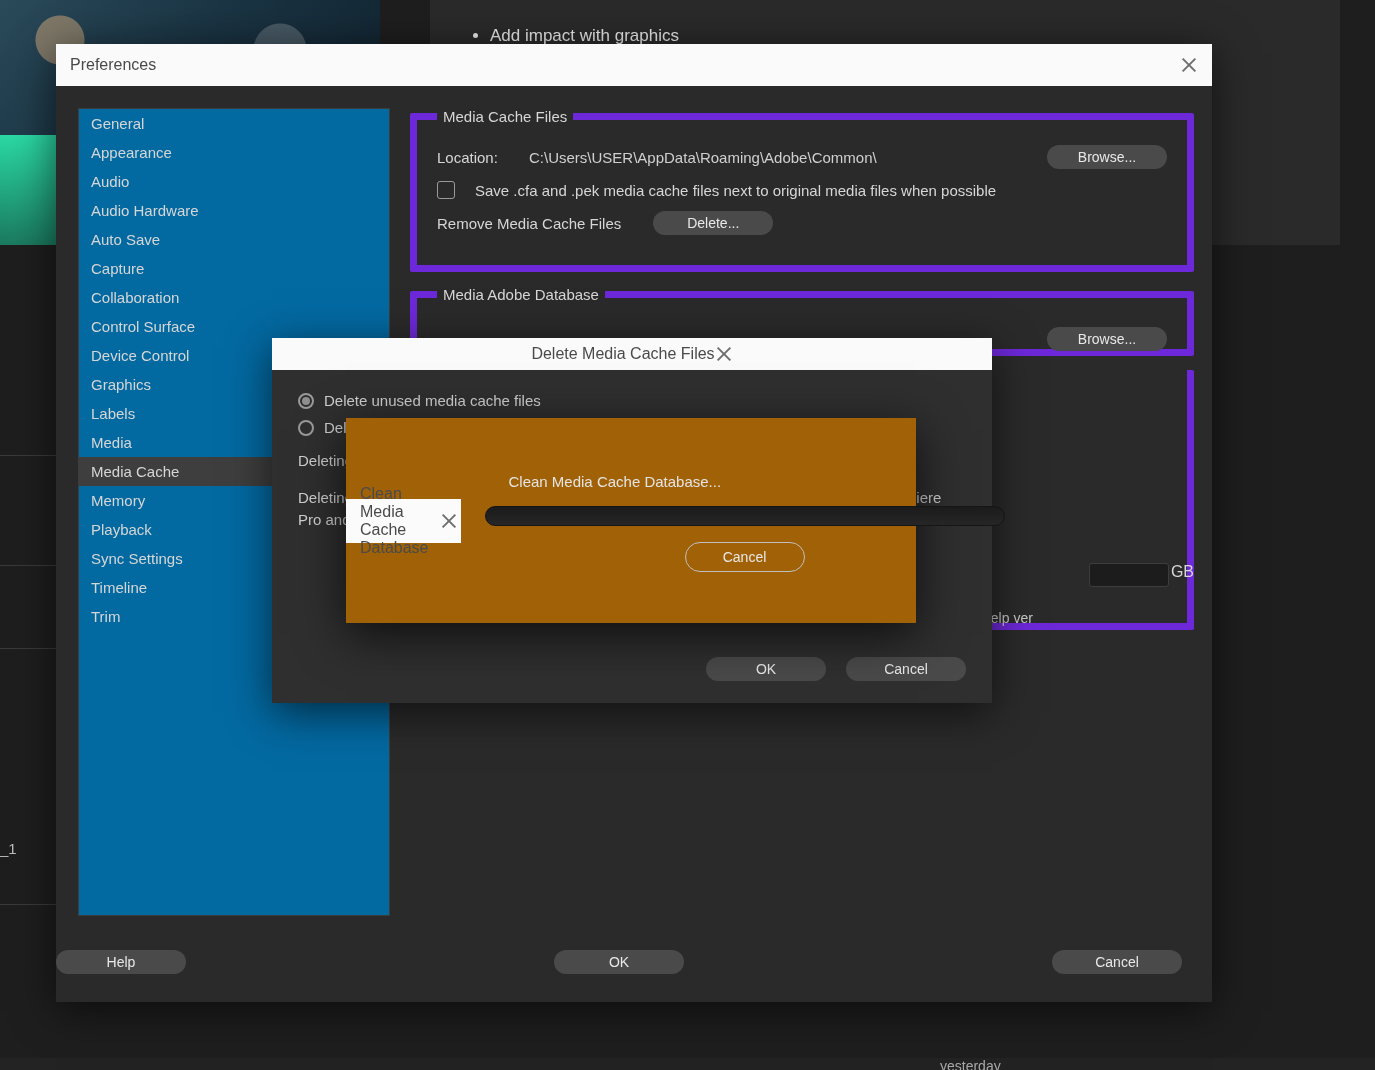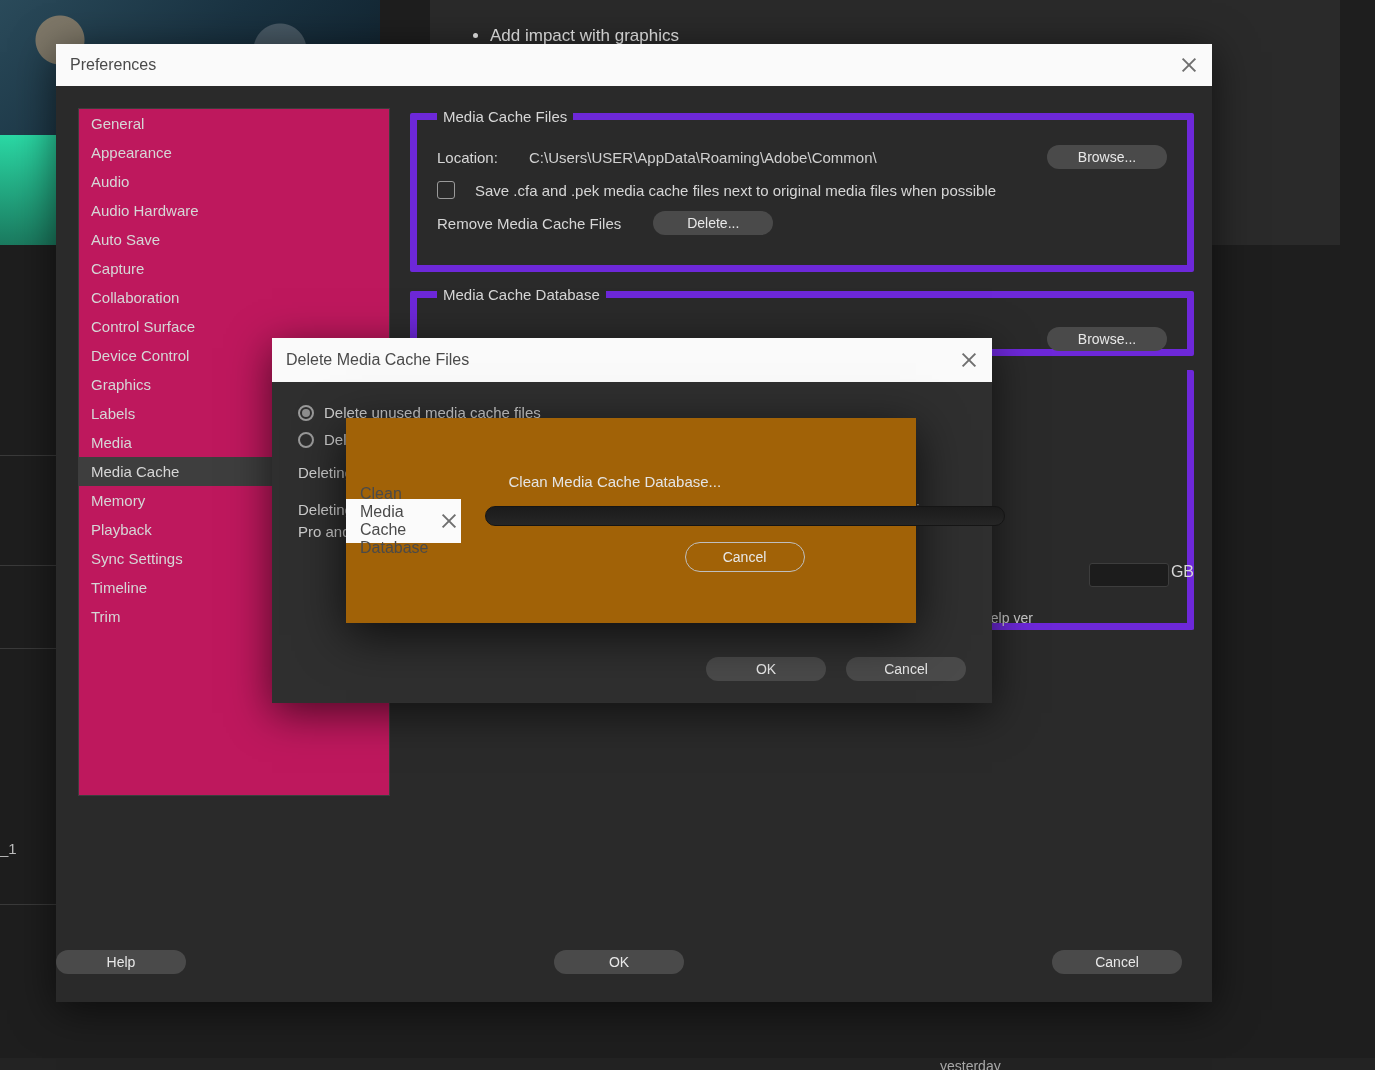--- a/index.html
+++ b/index.html
@@ -72,23 +72,23 @@
   .titlebar span { color:#4a4a4a; font-size:16px; }
   .titlebar .close { width:18px;height:18px; position:relative; cursor:pointer;}
   .close::before,.close::after{
     content:"";position:absolute;left:8px;top:0;width:2px;height:18px;background:#6f6f6f;
   }
   .close::before{transform:rotate(45deg);} .close::after{transform:rotate(-45deg);}
   .prefs-body {
     flex:1; display:flex; padding:22px 18px 22px 22px; gap:20px;
   }
   .sidebar {
-    width:312px; height:688px;
+    width:312px; height:808px;
     border:1px solid #3d3d3d;
-    background:#be185d;
+    background:#0369a1;
     overflow:hidden;
   }
   .sidebar-item {
     padding:6px 12px;
     font-size:15px;
     color:#d6d6d6;
     cursor:pointer;
   }
   .sidebar-item.selected { background:#3e3e3e; }
   .content { flex:1; position:relative; }
@@ -134,21 +134,21 @@
   
   .dlg-delete {
     position:absolute;
     left:; top:;
     width:720px; height:365px;
     left: 272px; top:338px;
     background:#2f2f2f;
     box-shadow: 0 10px 40px rgba(0,0,0,.6);
     display:flex;flex-direction:column;
   }
-  .dlg-delete .titlebar{height:44px;}
+  .dlg-delete .titlebar{height:32px;justify-content:center;}
   .dlg-delete .body{padding:22px 26px 18px 26px;flex:1; color:#cfcfcf; font-size:15px;}
   .radio-row{display:flex;align-items:center;gap:10px;margin-bottom:10px;}
   .radio{width:16px;height:16px;border:2px solid #9a9a9a;border-radius:50%;display:inline-block;position:relative;}
   .radio.filled::after{content:"";position:absolute;inset:2px;border-radius:50%;background:#8f8f8f;}
   .para{margin-top:14px;line-height:1.5;}
   .dlg-delete .footer{display:flex;justify-content:flex-end;gap:20px;padding:0 26px 22px 0;}
   .dlg-delete .footer .btn{min-width:120px;}
 
   
   .dlg-clean {
@@ -219,21 +219,21 @@
           <span class="chk"></span>
           <span>Save .cfa and .pek media cache files next to original media files when possible</span>
         </div>
         <div class="row">
           <span>Remove Media Cache Files</span>
           <button class="btn pill" style="margin-left:20px;">Delete...</button>
         </div>
       </fieldset>
 
       <fieldset class="group" style="height:70px;">
-        <legend>Media Cache Database</legend>
+        <legend>Media Adobe Database</legend>
         <button class="btn pill" style="position:absolute;right:20px;top:24px;">Browse...</button>
       </fieldset>
 
       <fieldset class="group" style="height:260px;border-top:none;"></fieldset>
 
       <div class="gb-row">
         <div class="num-field"></div>
         <span>GB</span>
       </div>
       <div class="right-text t1">back of help ver</div>

